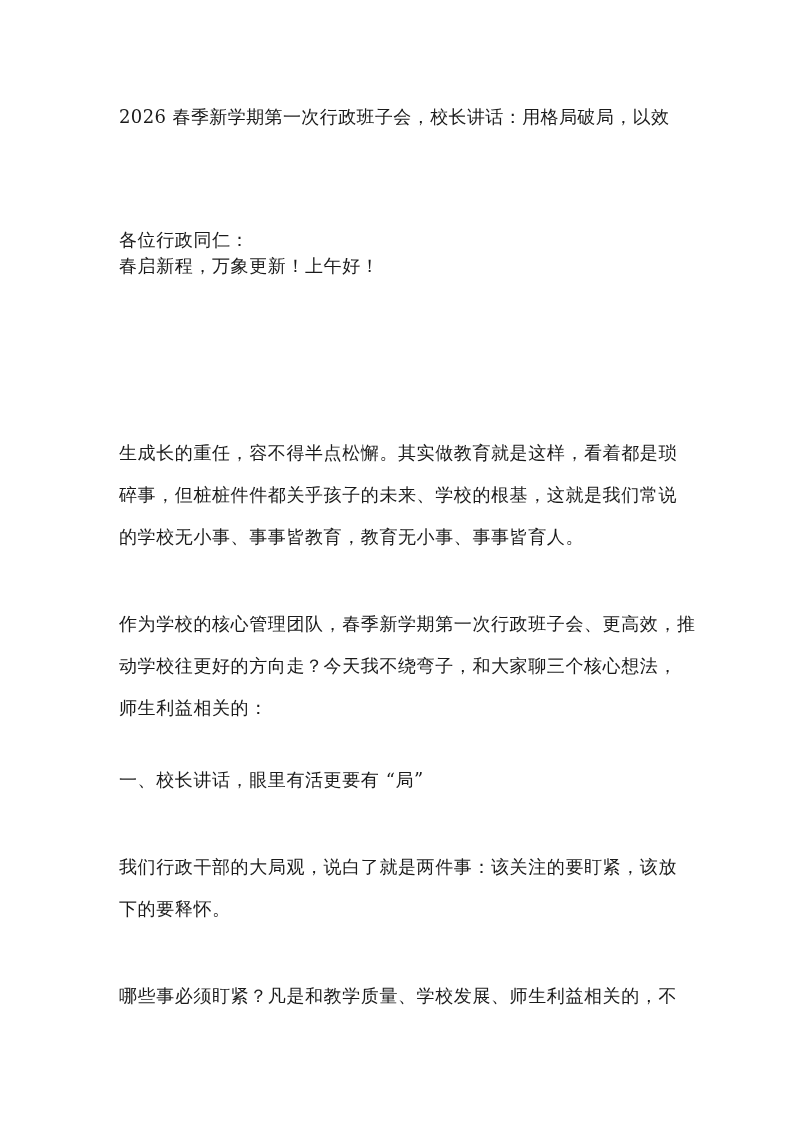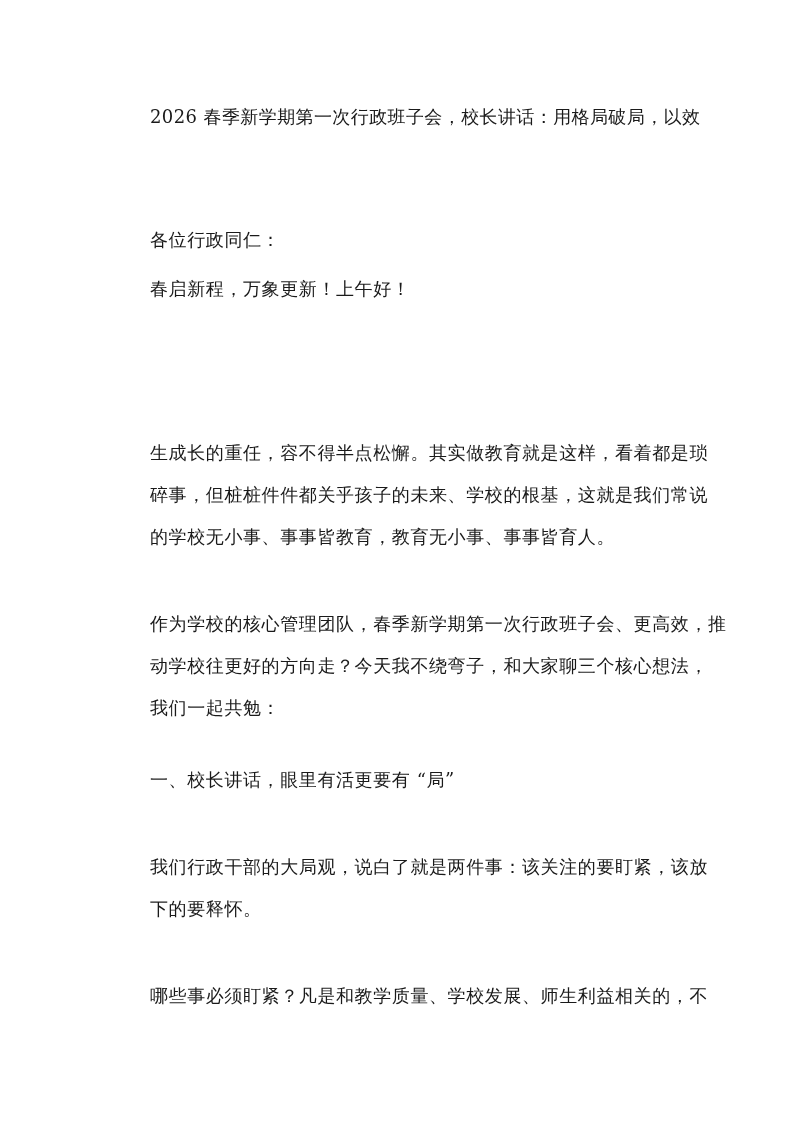--- a/index.html
+++ b/index.html
@@ -22,40 +22,39 @@
       background: #ffffff;
     }
     .line {
       position: absolute;
       left: 119px;
       width: 560px;
       font-size: 18px;
       line-height: 24px;
       white-space: nowrap;
       letter-spacing: 0.6px;
-      margin-left: 31px;
     }
     .title-line { letter-spacing: 0.4px; }
   </style>
 </head>
 <body>
 
 <div class="page">
   <div class="line title-line" style="top:105px">2026 春季新学期第一次行政班子会，校长讲话：用格局破局，以效</div>
 
   <div class="line" style="top:228px">各位行政同仁：</div>
-  <div class="line" style="top:277px">春启新程，万象更新！上午好！</div>
+  <div class="line" style="top:254px">春启新程，万象更新！上午好！</div>
 
   <div class="line" style="top:441px">生成长的重任，容不得半点松懈。其实做教育就是这样，看着都是琐</div>
   <div class="line" style="top:483px">碎事，但桩桩件件都关乎孩子的未来、学校的根基，这就是我们常说</div>
   <div class="line" style="top:525px">的学校无小事、事事皆教育，教育无小事、事事皆育人。</div>
 
   <div class="line" style="top:612px">作为学校的核心管理团队，春季新学期第一次行政班子会、更高效，推</div>
   <div class="line" style="top:654px">动学校往更好的方向走？今天我不绕弯子，和大家聊三个核心想法，</div>
-  <div class="line" style="top:696px">我们一起共勉：</div>
+  <div class="line" style="top:696px">师生利益相关的：</div>
 
   <div class="line" style="top:768px">一、校长讲话，眼里有活更要有 “局”</div>
 
   <div class="line" style="top:855px">我们行政干部的大局观，说白了就是两件事：该关注的要盯紧，该放</div>
   <div class="line" style="top:897px">下的要释怀。</div>
 
   <div class="line" style="top:984px">哪些事必须盯紧？凡是和教学质量、学校发展、师生利益相关的，不</div>
 </div>
 
 </body></html>

